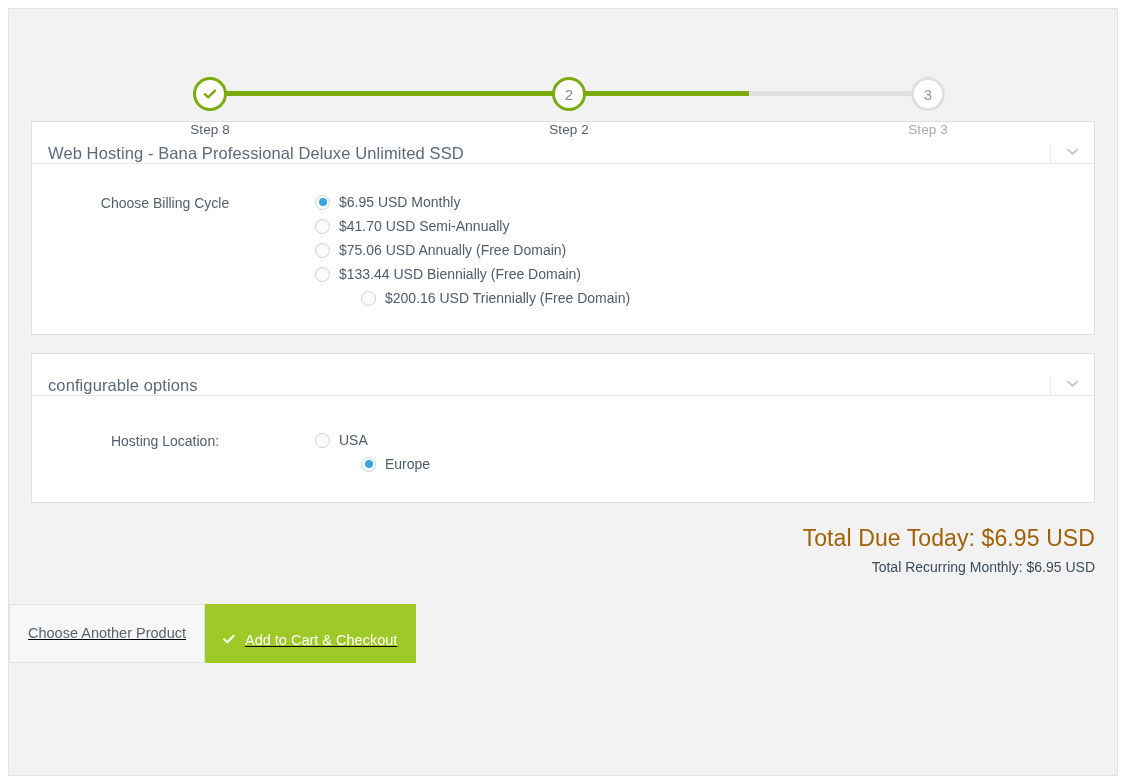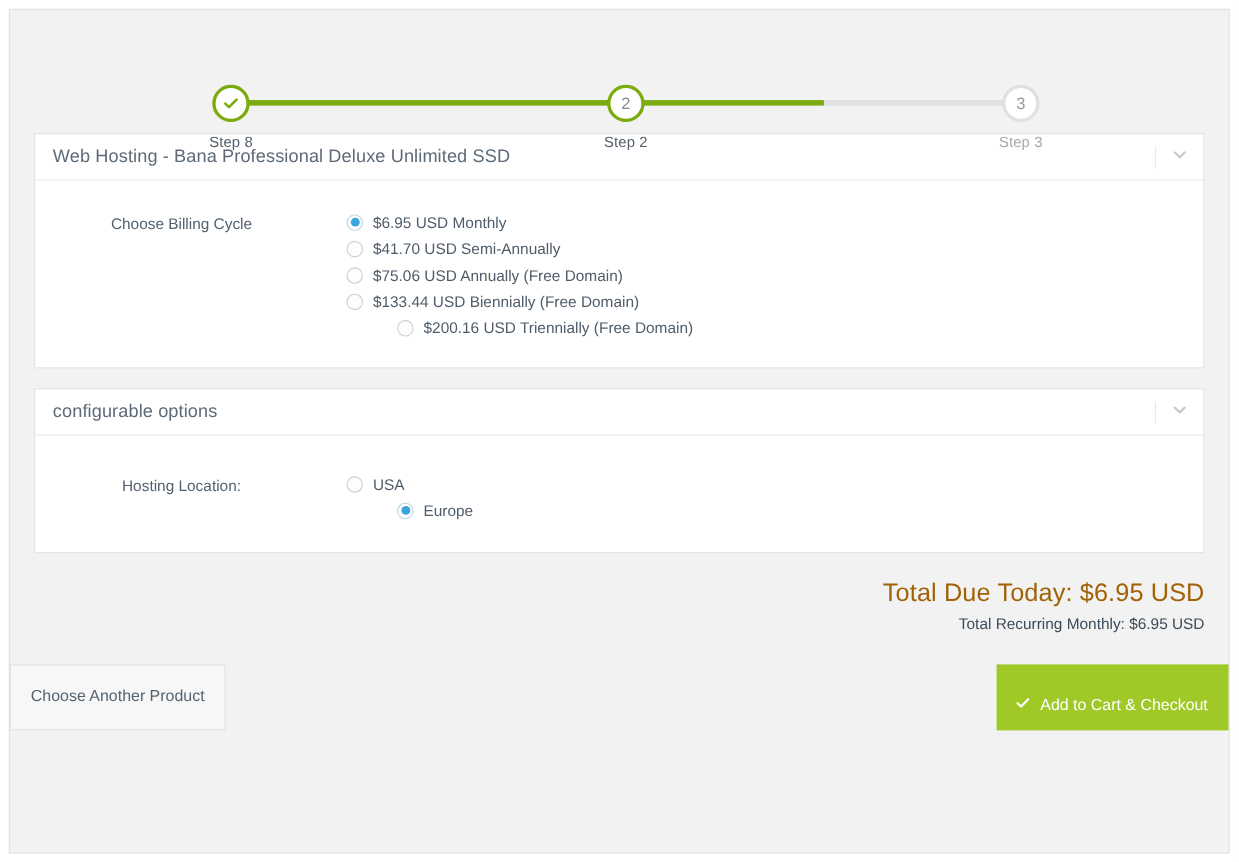--- a/index.html
+++ b/index.html
@@ -76,21 +76,21 @@
   .step.todo .step-label { color: #a9a9a9; }
 
   
   .panel {
     background: #ffffff;
     border: 1px solid #e0e0e0;
     margin: 0 22px 18px 22px;
   }
   .panel-head {
     display: flex;
-    align-items: center;
+    align-items: flex-end;
     border-bottom: 1px solid #e8e8e8;
     min-height: 42px;
   }
   .panel-title {
     flex: 1;
     display: flex;
     align-items: center;
     padding: 0 16px;
     font-size: 16.5px;
     color: #5d6a78;
@@ -168,22 +168,23 @@
   .total-recurring {
     font-size: 14px;
     color: #3c4a58;
     margin-top: 7px;
   }
 
   
   .actions {
     margin-top: 29px;
     display: flex;
-    justify-content: space-between;
+    justify-content: flex-start;
     align-items: stretch;
+    text-decoration: underline;
   }
   .btn {
     font-family: "Liberation Sans", sans-serif;
     font-size: 14.5px;
     border: none;
     cursor: pointer;
     line-height: 1;
   }
   .btn-default {
     background: #f7f7f7;

